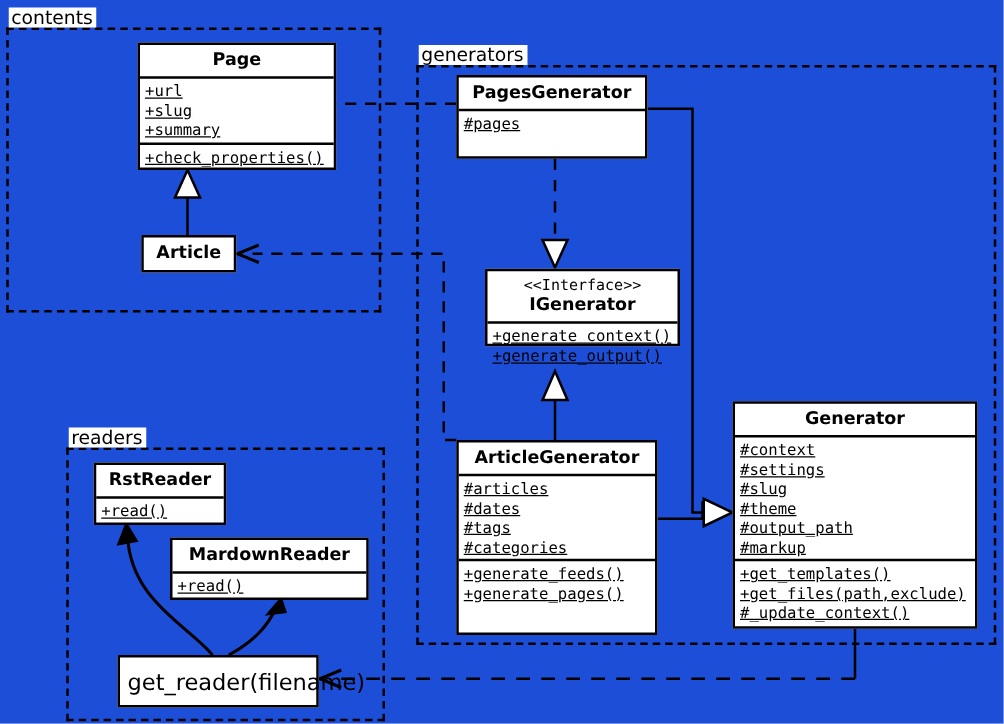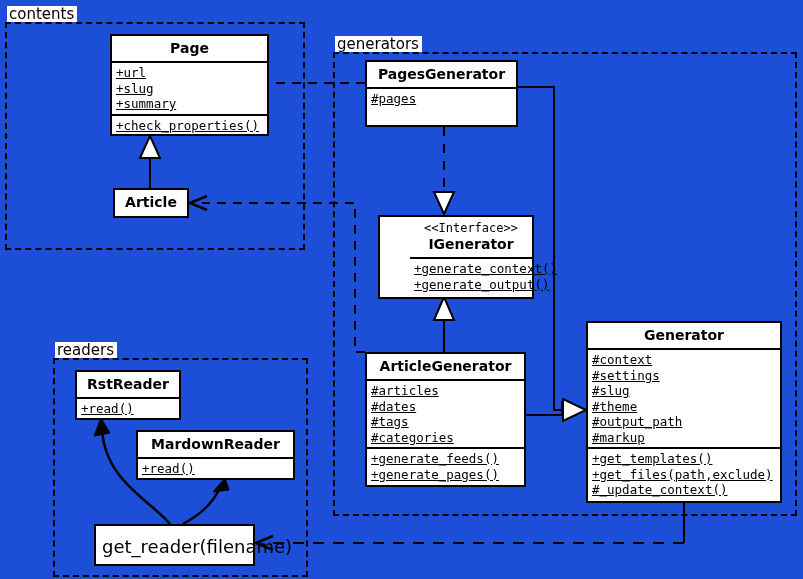--- a/index.html
+++ b/index.html
@@ -180,33 +180,33 @@
   </div>
 
   <div class="uml" id="cls-pagesgenerator" style="left: 365px; top: 60px; width: 153px; height: 67px;">
     <div class="name">PagesGenerator</div>
     <div class="sep"></div>
     <div class="compartment">
       <div>#pages</div>
     </div>
   </div>
 
-  <div class="uml" id="cls-igenerator" style="left: 378px; top: 215px; width: 156px; height: 84px; padding-left: 30px;">
+  <div class="uml" id="cls-igenerator" style="left: 388px; top: 215px; width: 156px; height: 62px;">
     <div class="name">
       <span class="stereo">&lt;&lt;Interface&gt;&gt;</span>
       <span>IGenerator</span>
     </div>
     <div class="sep"></div>
     <div class="compartment">
       <div>+generate_context()</div>
       <div>+generate_output()</div>
     </div>
   </div>
 
-  <div class="uml" id="cls-articlegenerator" style="left: 365px; top: 352px; width: 161px; height: 135px;">
+  <div class="uml" id="cls-articlegenerator" style="left: 365px; top: 352px; width: 161px; height: 156px;">
     <div class="name">ArticleGenerator</div>
     <div class="sep"></div>
     <div class="compartment">
       <div>#articles</div>
       <div>#dates</div>
       <div>#tags</div>
       <div>#categories</div>
     </div>
     <div class="sep"></div>
     <div class="compartment">

